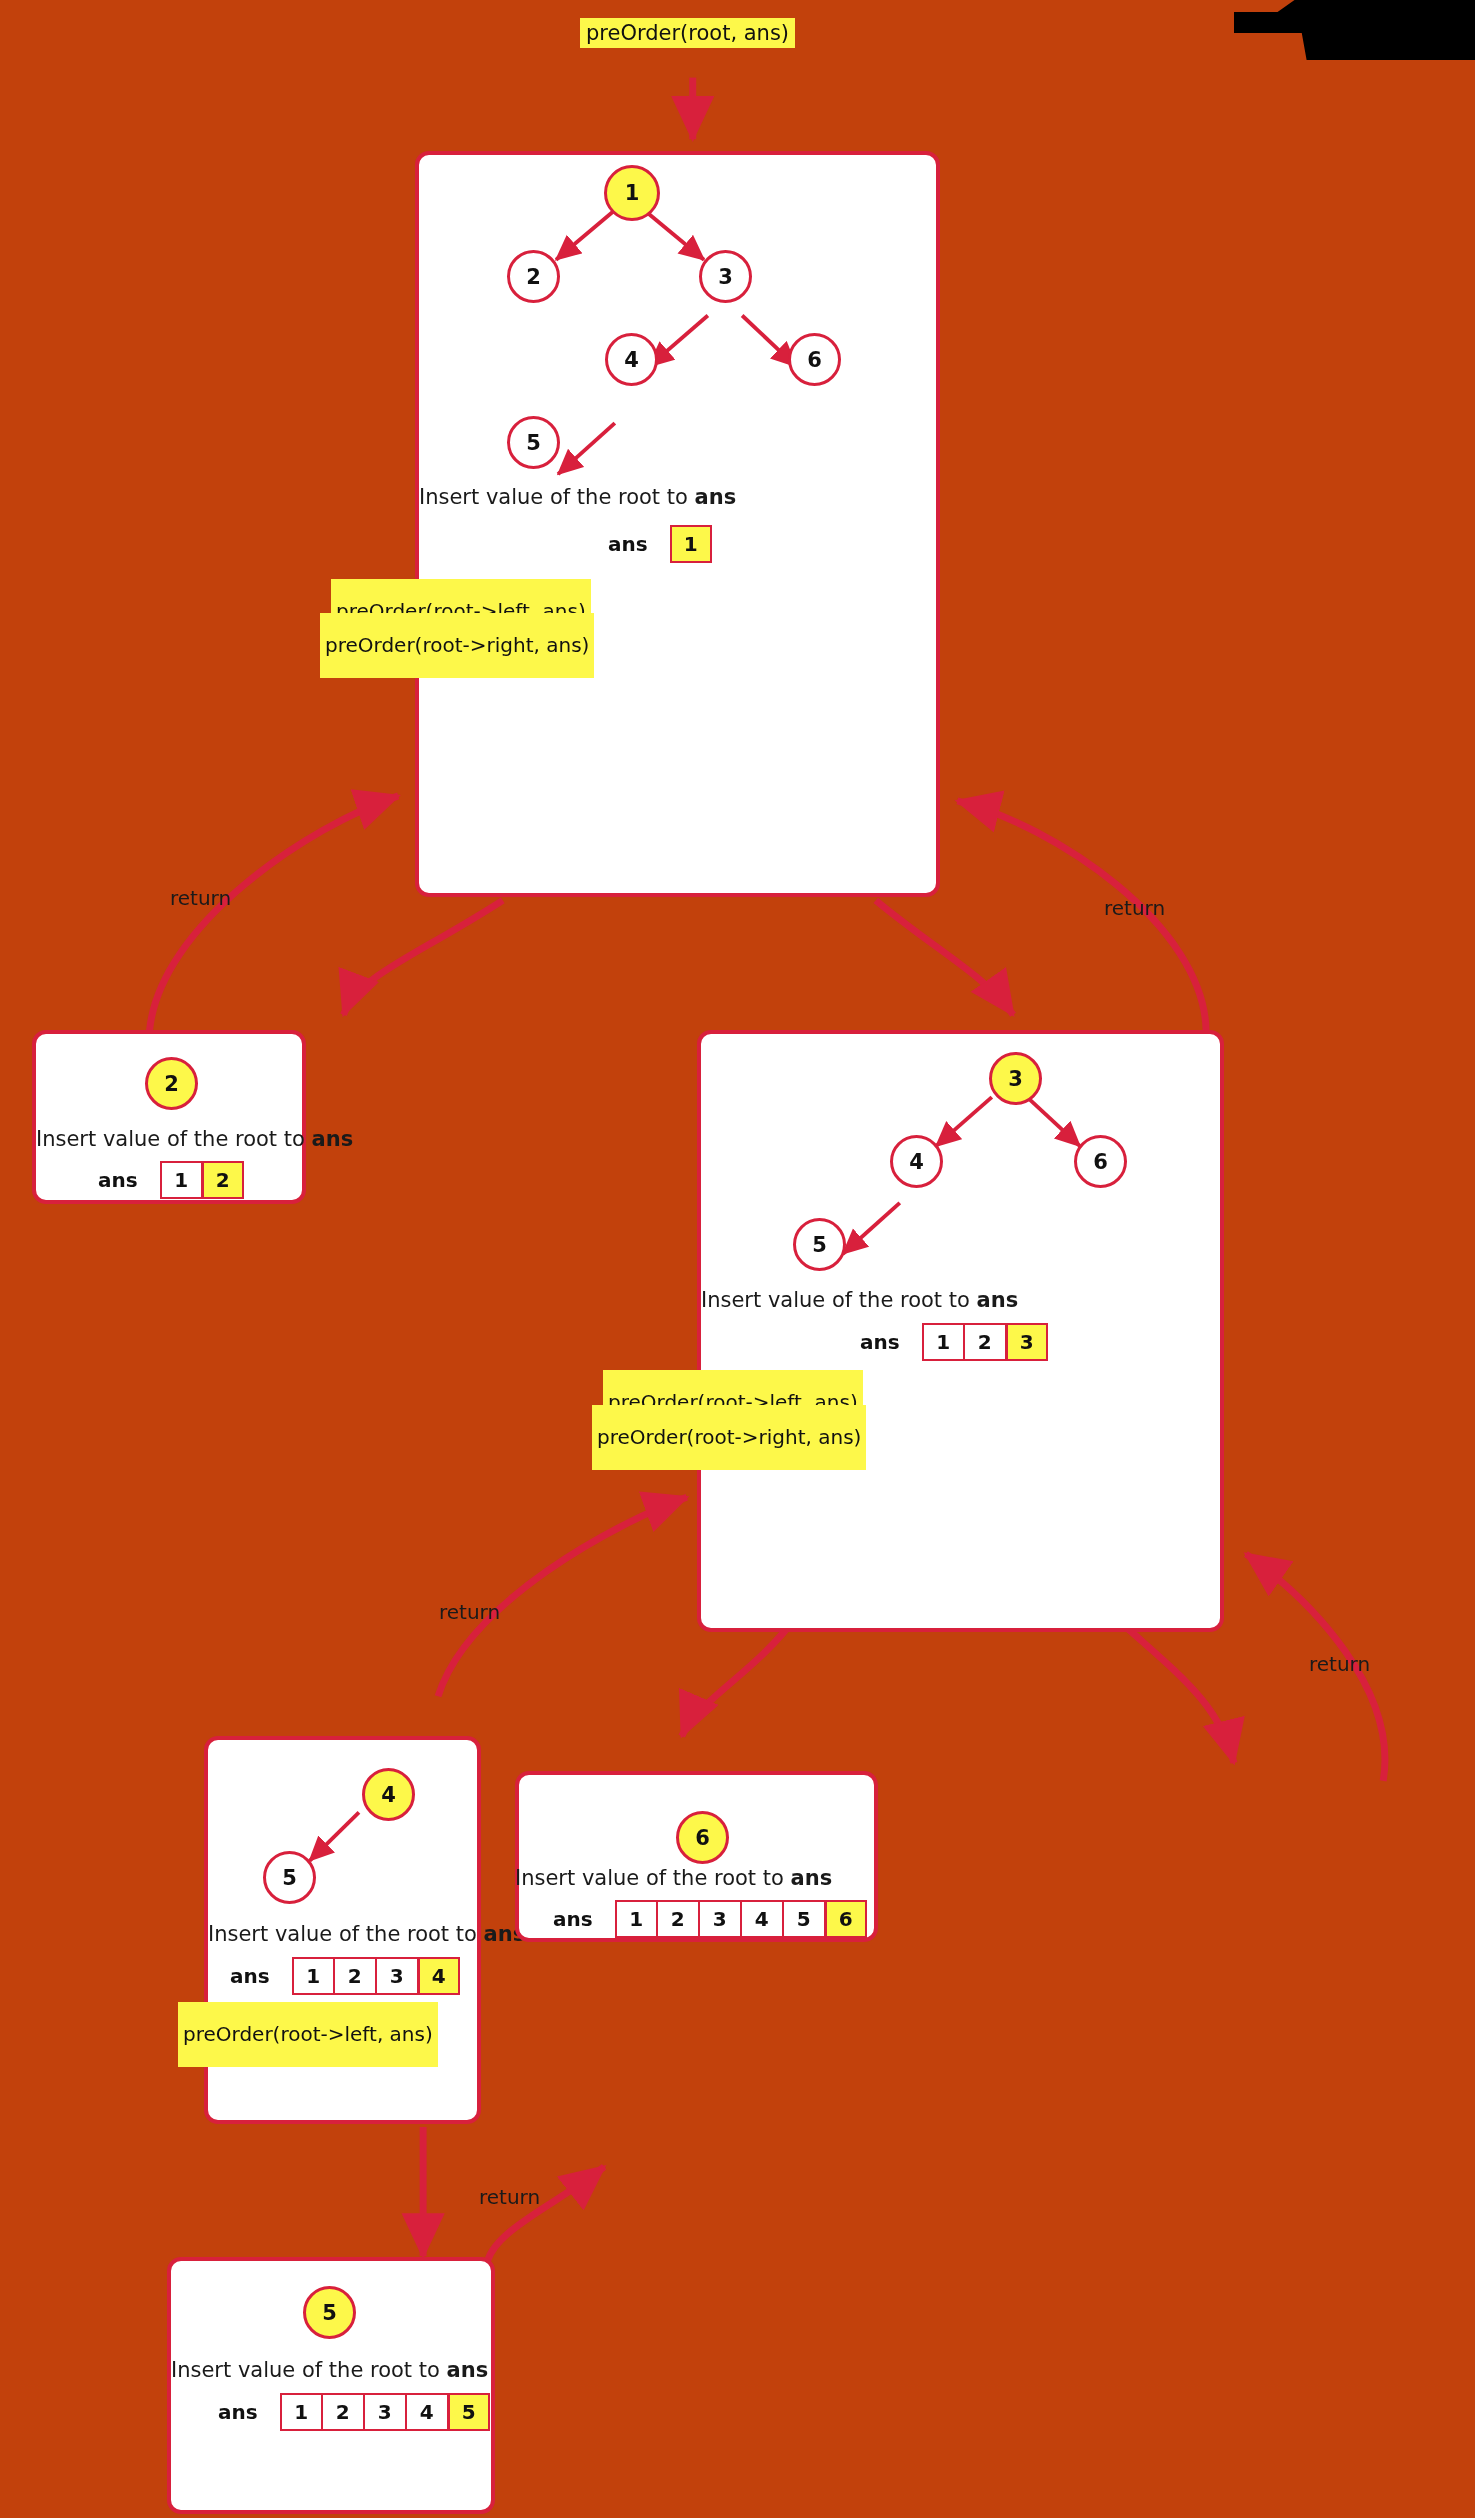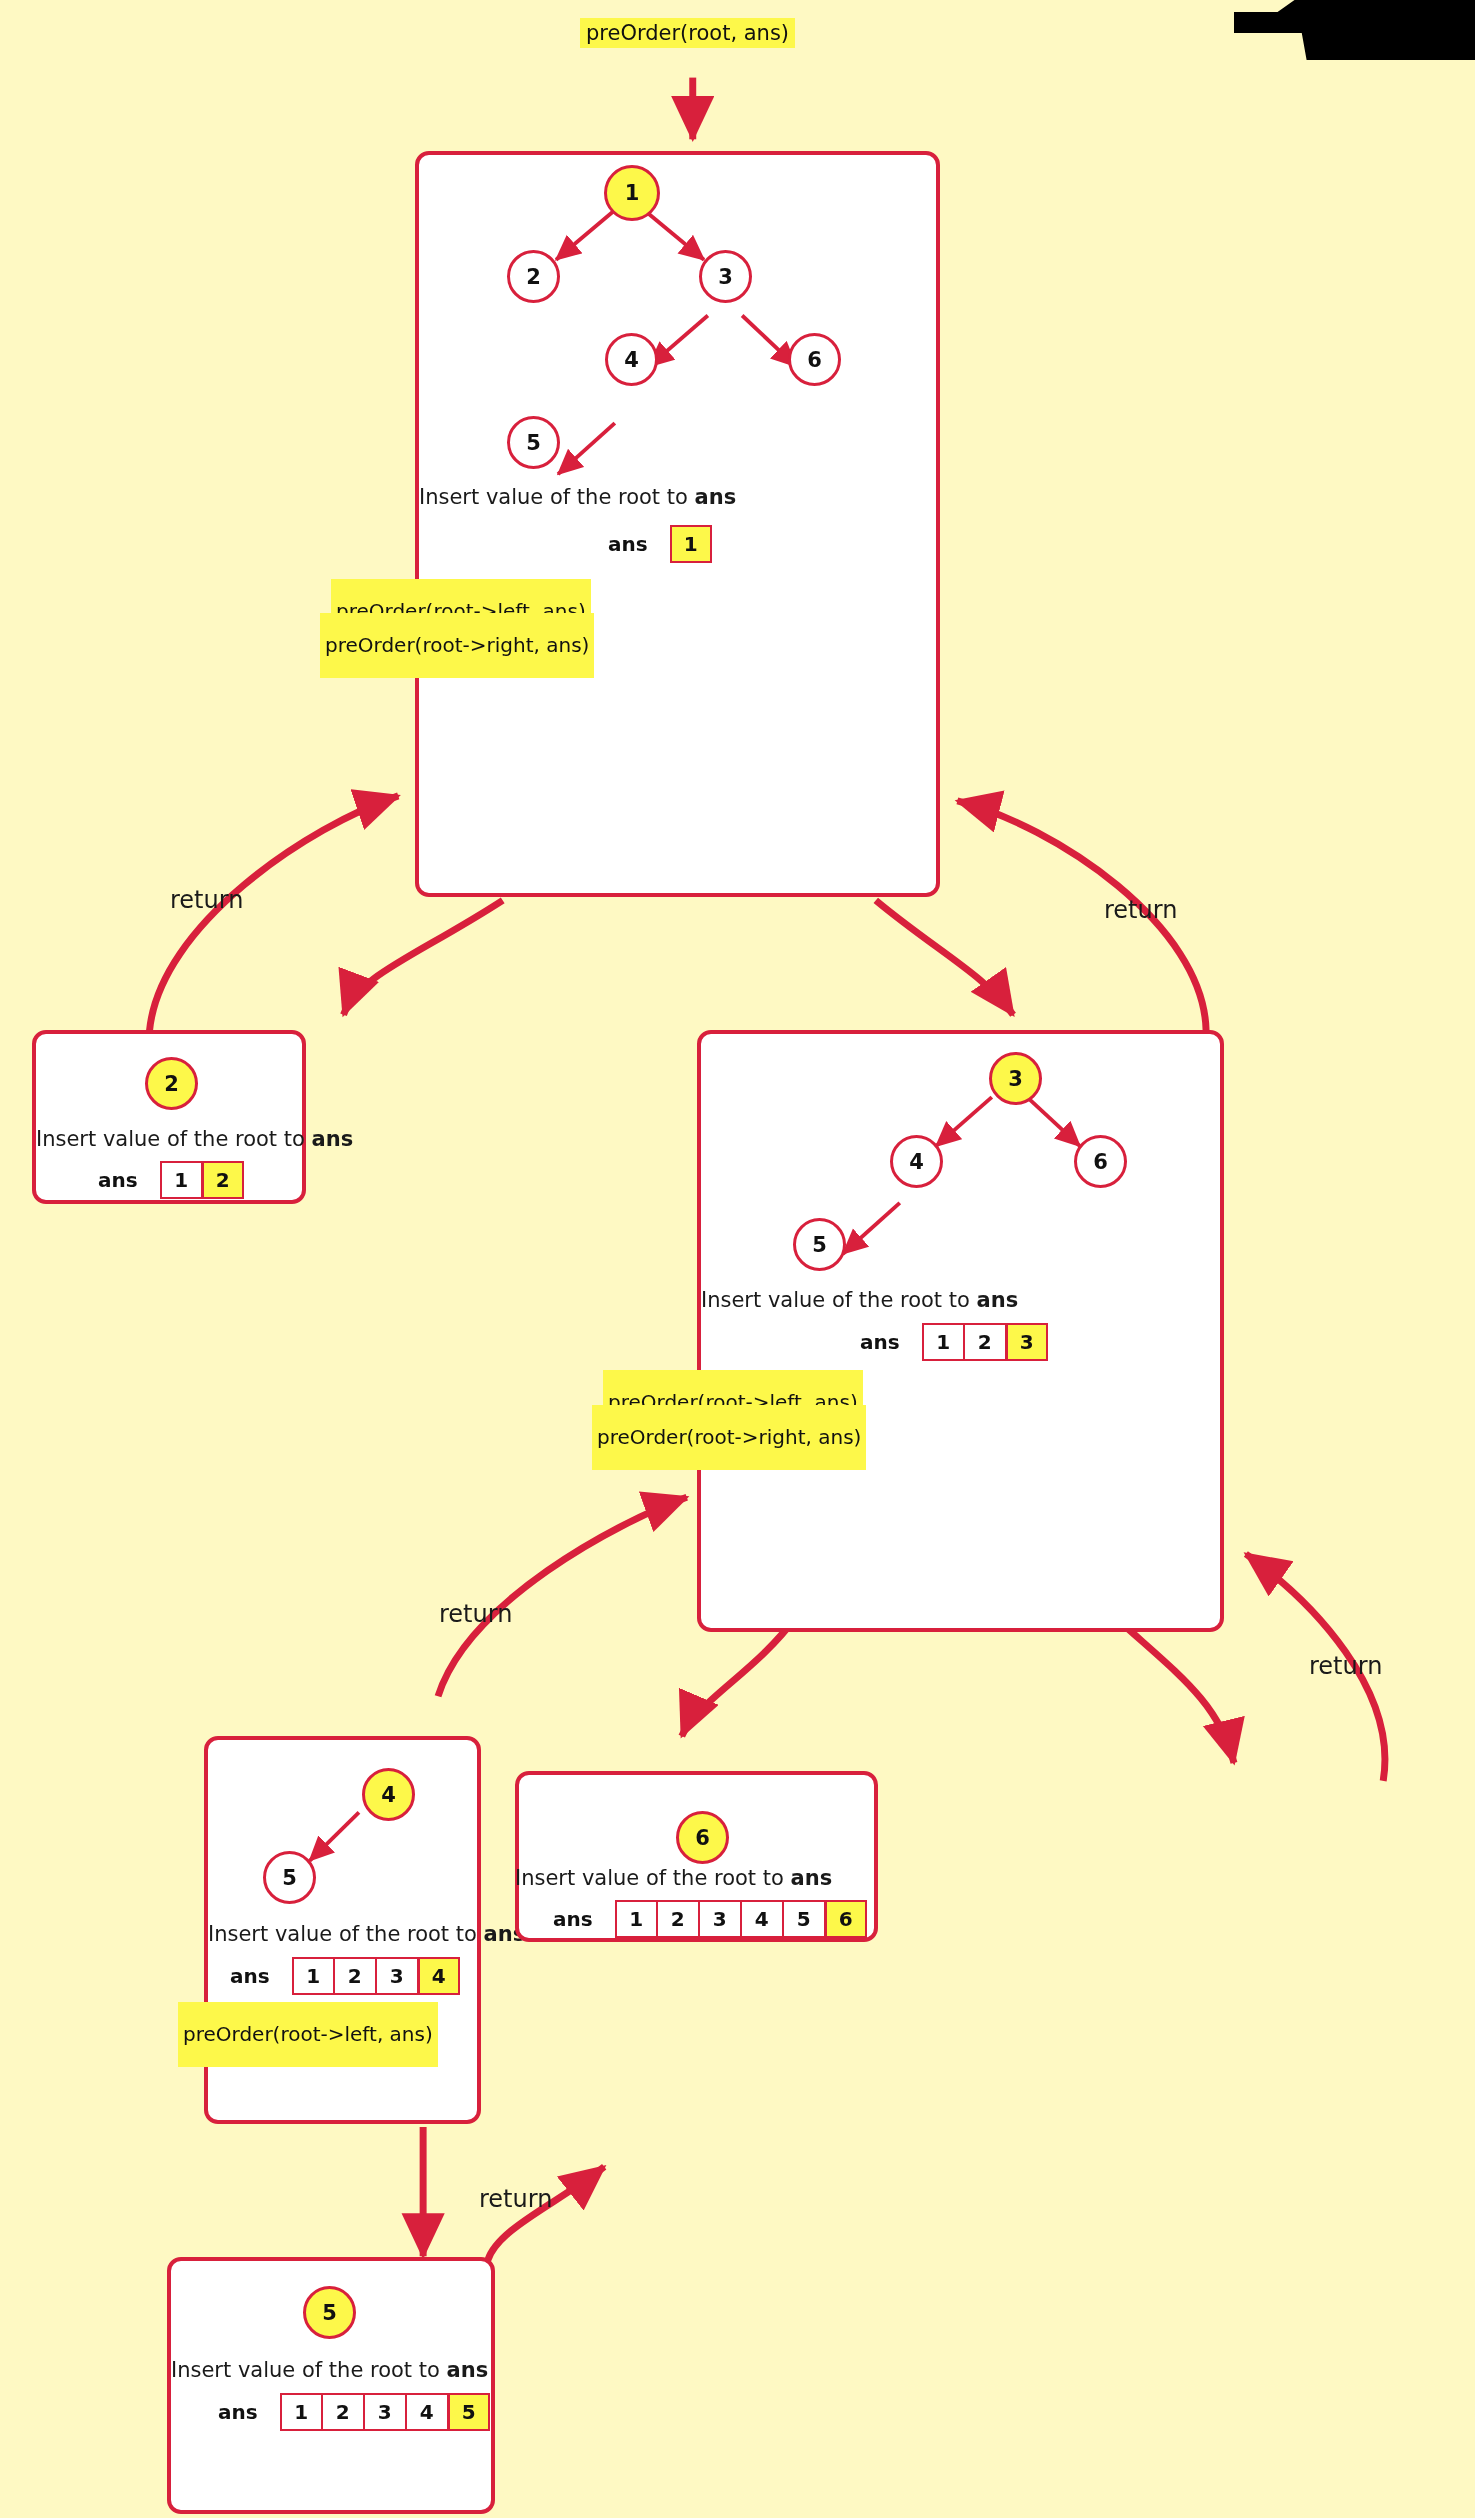--- a/index.html
+++ b/index.html
@@ -7,21 +7,21 @@
     padding: 0;
     background: #ffffff;
   }
   body {
     font-family: "DejaVu Sans", "Liberation Sans", sans-serif;
   }
   #canvas {
     position: relative;
     width: 1476px;
     height: 2518px;
-    background: #fef9c3;
+    background: #c2410c;
     overflow: hidden;
   }
   #edges {
     position: absolute;
     left: 0;
     top: 0;
     width: 1476px;
     height: 2518px;
     pointer-events: none;
   }
@@ -117,21 +117,21 @@
     position: absolute;
     background: #fdf84a;
     color: #111111;
     font-size: 21px;
     white-space: nowrap;
     padding: 3px 6px;
     z-index: 4;
   }
   .retlabel {
     position: absolute;
-    font-size: 24px;
+    font-size: 20px;
     color: #1a1a1a;
     white-space: nowrap;
     background: transparent;
     z-index: 5;
   }
   .redaction {
     position: absolute;
     background: #000000;
     z-index: 20;
   }

